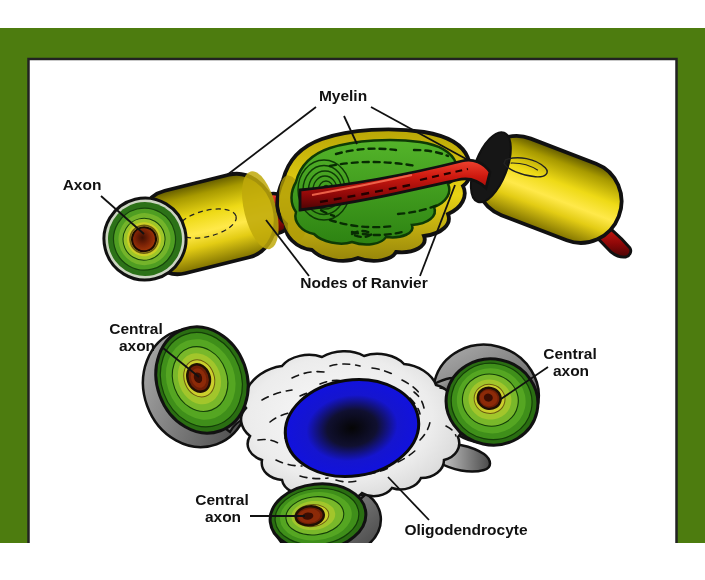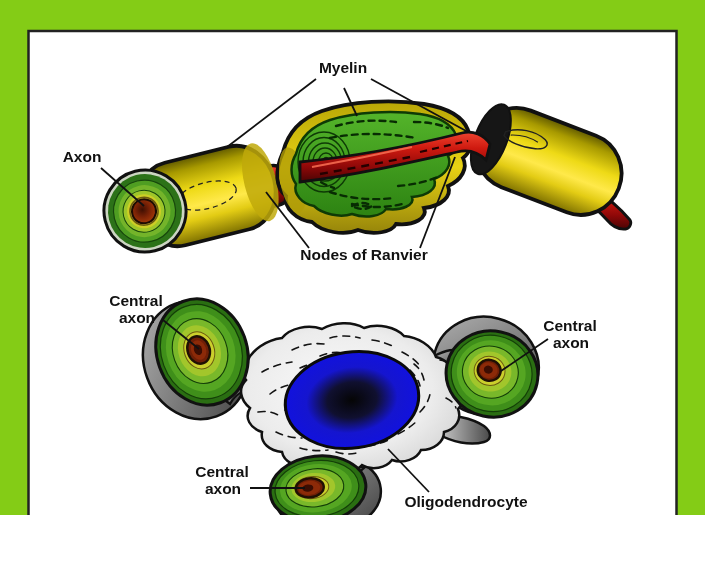--- a/index.html
+++ b/index.html
@@ -1,17 +1,17 @@
 <!DOCTYPE html>
 <html><head>
 <meta charset="utf-8">
 <style>
   html,body{margin:0;padding:0;background:#fff;}
-  .stage{position:relative;width:705px;height:515px;background:#84cc16;overflow:hidden;
-         font-family:"Liberation Sans",sans-serif;}
+  .stage{position:relative;width:705px;height:515px;background:#4d7c0f;overflow:hidden;
+         font-family:"Liberation Sans",sans-serif;margin-top:28px;}
   svg{position:absolute;left:0;top:0;}
   text{font-family:"Liberation Sans",sans-serif;font-weight:bold;font-size:15.5px;fill:#111;}
 </style>
 </head>
 <body>
 
 <div class="stage">
 <svg width="705" height="580" viewBox="0 0 705 580">
   <defs>
     <linearGradient id="yellowCyl" x1="0" y1="0" x2="0" y2="1">

